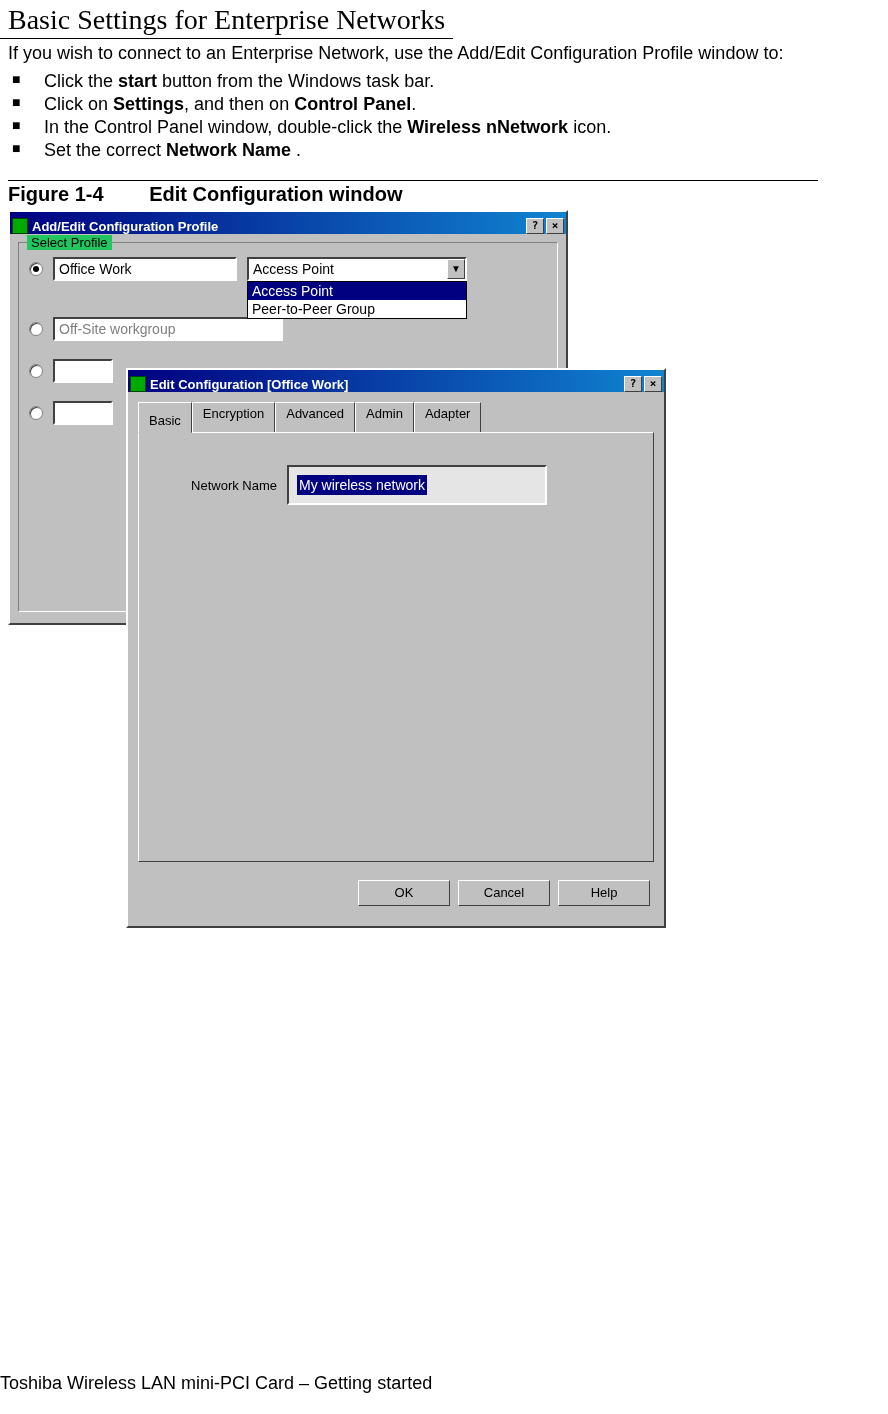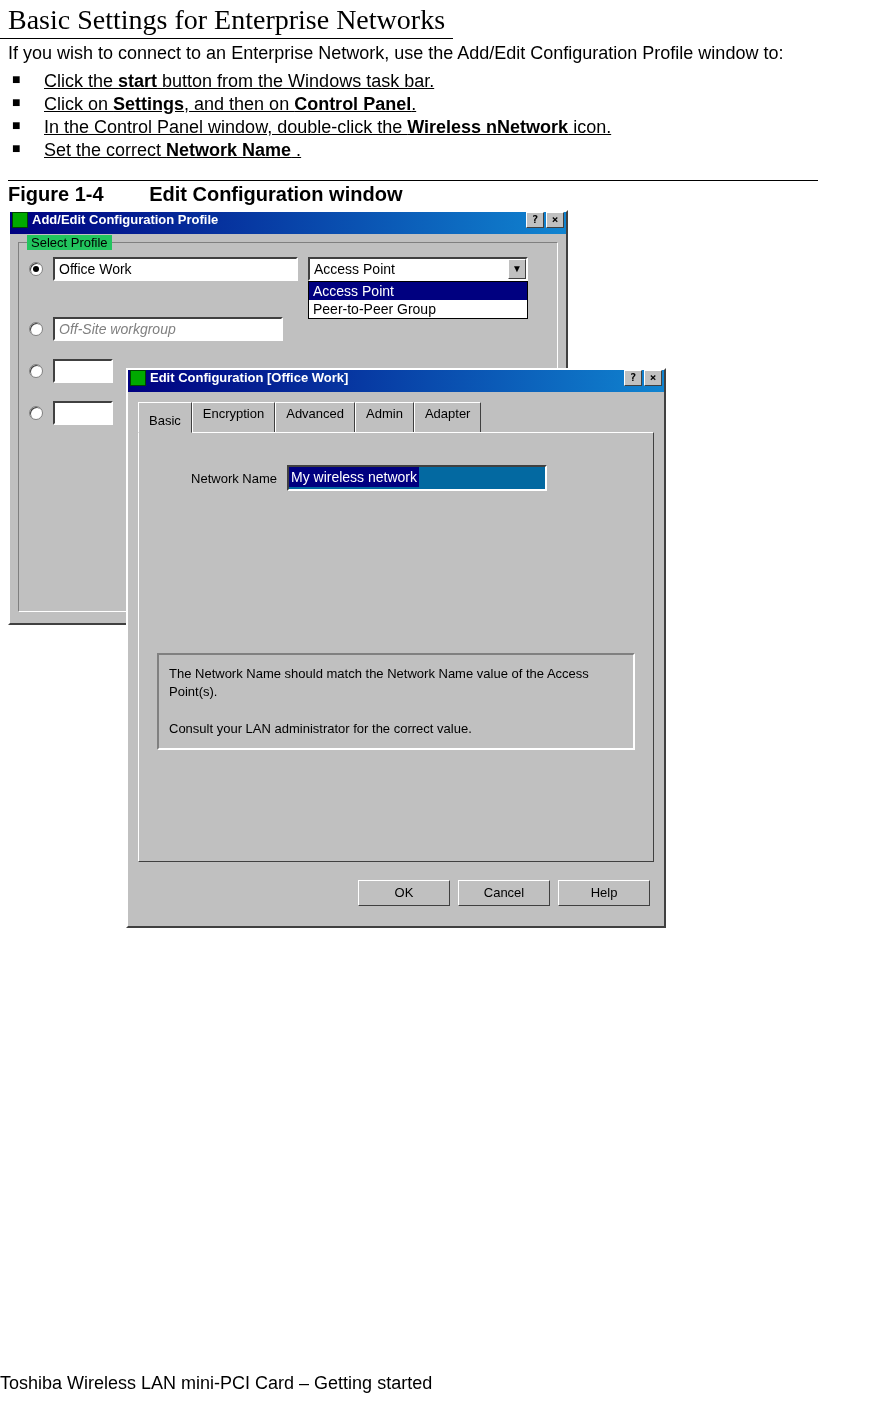--- a/index.html
+++ b/index.html
@@ -19,21 +19,20 @@
       display: inline-block;
     }
     .intro {
       font-size: 18px;
       padding: 4px 8px;
       text-align: justify;
     }
     .bullets {
       list-style: none;
       padding: 2px 8px 10px 8px;
-      text-decoration: underline;
     }
     .bullets li {
       font-size: 18px;
       padding: 1px 0;
       padding-left: 36px;
       position: relative;
     }
     .bullets li::before {
       content: "■";
       position: absolute;
@@ -65,21 +64,21 @@
       border-right: 2px solid #404040;
       border-bottom: 2px solid #404040;
       font-family: "MS Sans Serif", Tahoma, sans-serif;
       font-size: 13px;
     }
     .titlebar {
       background: linear-gradient(to right, #000080, #1084d0);
       color: white;
       height: 22px;
       display: flex;
-      align-items: flex-start;
+      align-items: flex-end;
       padding: 0 2px;
       font-weight: bold;
       font-size: 13px;
     }
     .titlebar .icon {
       width: 16px; height: 16px; background: #00aa00;
       margin-right: 4px;
       border: 1px solid #004400;
     }
     .titlebar .spacer { flex: 1; }
@@ -196,28 +195,28 @@
       border-left: 1px solid #fff;
       border-right: 1px solid #404040;
       border-bottom: 1px solid #404040;
       padding: 20px 18px 18px 18px;
       height: 430px;
       position: relative;
     }
     .field-row { display: flex; align-items: center; gap: 10px; margin-top: 12px; }
     .field-label { font-size: 13px; width: 120px; text-align: right; }
     .highlight-input {
-      background: #0369a1;
+      background: #e5e5e5;
       border-top: 2px solid #404040;
       border-left: 2px solid #404040;
       border-right: 2px solid #fff;
       border-bottom: 2px solid #fff;
-      height: 26px;
+      height: 40px;
       width: 260px;
-      padding: 0;
+      padding: 8px;
     }
     .highlight-input .sel {
       background: #000080;
       color: white;
       display: inline-block;
       padding: 2px 2px;
       font-size: 14px;
     }
     .info-box {
       position: absolute;
@@ -287,34 +286,34 @@
       <span>Add/Edit Configuration Profile</span>
       <span class="spacer"></span>
       <span class="titlebtn">?</span>
       <span class="titlebtn">×</span>
     </div>
     <div class="groupbox" style="height:370px;">
       <span class="groupbox-label">Select Profile</span>
 
       <div class="profile-row">
         <span class="radio checked"></span>
-        <input class="win-input" style="width: 245px;" value="Office Work">
+        <input class="win-input" style="width: 184px;" value="Office Work">
         <div class="combo-wrap">
           <div class="win-input" style="width:100%;">Access Point</div>
           <span class="combo-btn">▼</span>
           <div class="dropdown-list">
             <div class="opt selected">Access Point</div>
             <div class="opt">Peer-to-Peer Group</div>
           </div>
         </div>
       </div>
 
       <div class="profile-row" style="margin-top:36px;">
         <span class="radio"></span>
-        <input class="win-input disabled" style="width: 230px; font-style: italic;" value="Off-Site workgroup">
+        <input class="win-input disabled" style="width: 230px;" value="Off-Site workgroup">
       </div>
 
       <div class="profile-row">
         <span class="radio"></span>
         <input class="win-input" style="width: 60px;">
       </div>
 
       <div class="profile-row">
         <span class="radio"></span>
         <input class="win-input" style="width: 60px;">
@@ -340,25 +339,20 @@
         <div class="tab">Adapter</div>
       </div>
       <div class="tab-panel">
         <div class="field-row">
           <span class="field-label">Network Name</span>
           <div class="highlight-input">
             <span class="sel">My wireless network</span>
           </div>
         </div>
 
-        <div class="info-box">
-          <div>The Network Name should match the Network Name value of the Access Point(s).</div>
-          <br>
-          <div>Consult your LAN administrator for the correct value.</div>
-        </div>
       </div>
     </div>
 
     <div class="button-row">
       <div class="win-btn">OK</div>
       <div class="win-btn">Cancel</div>
       <div class="win-btn">Help</div>
     </div>
   </div>
 

